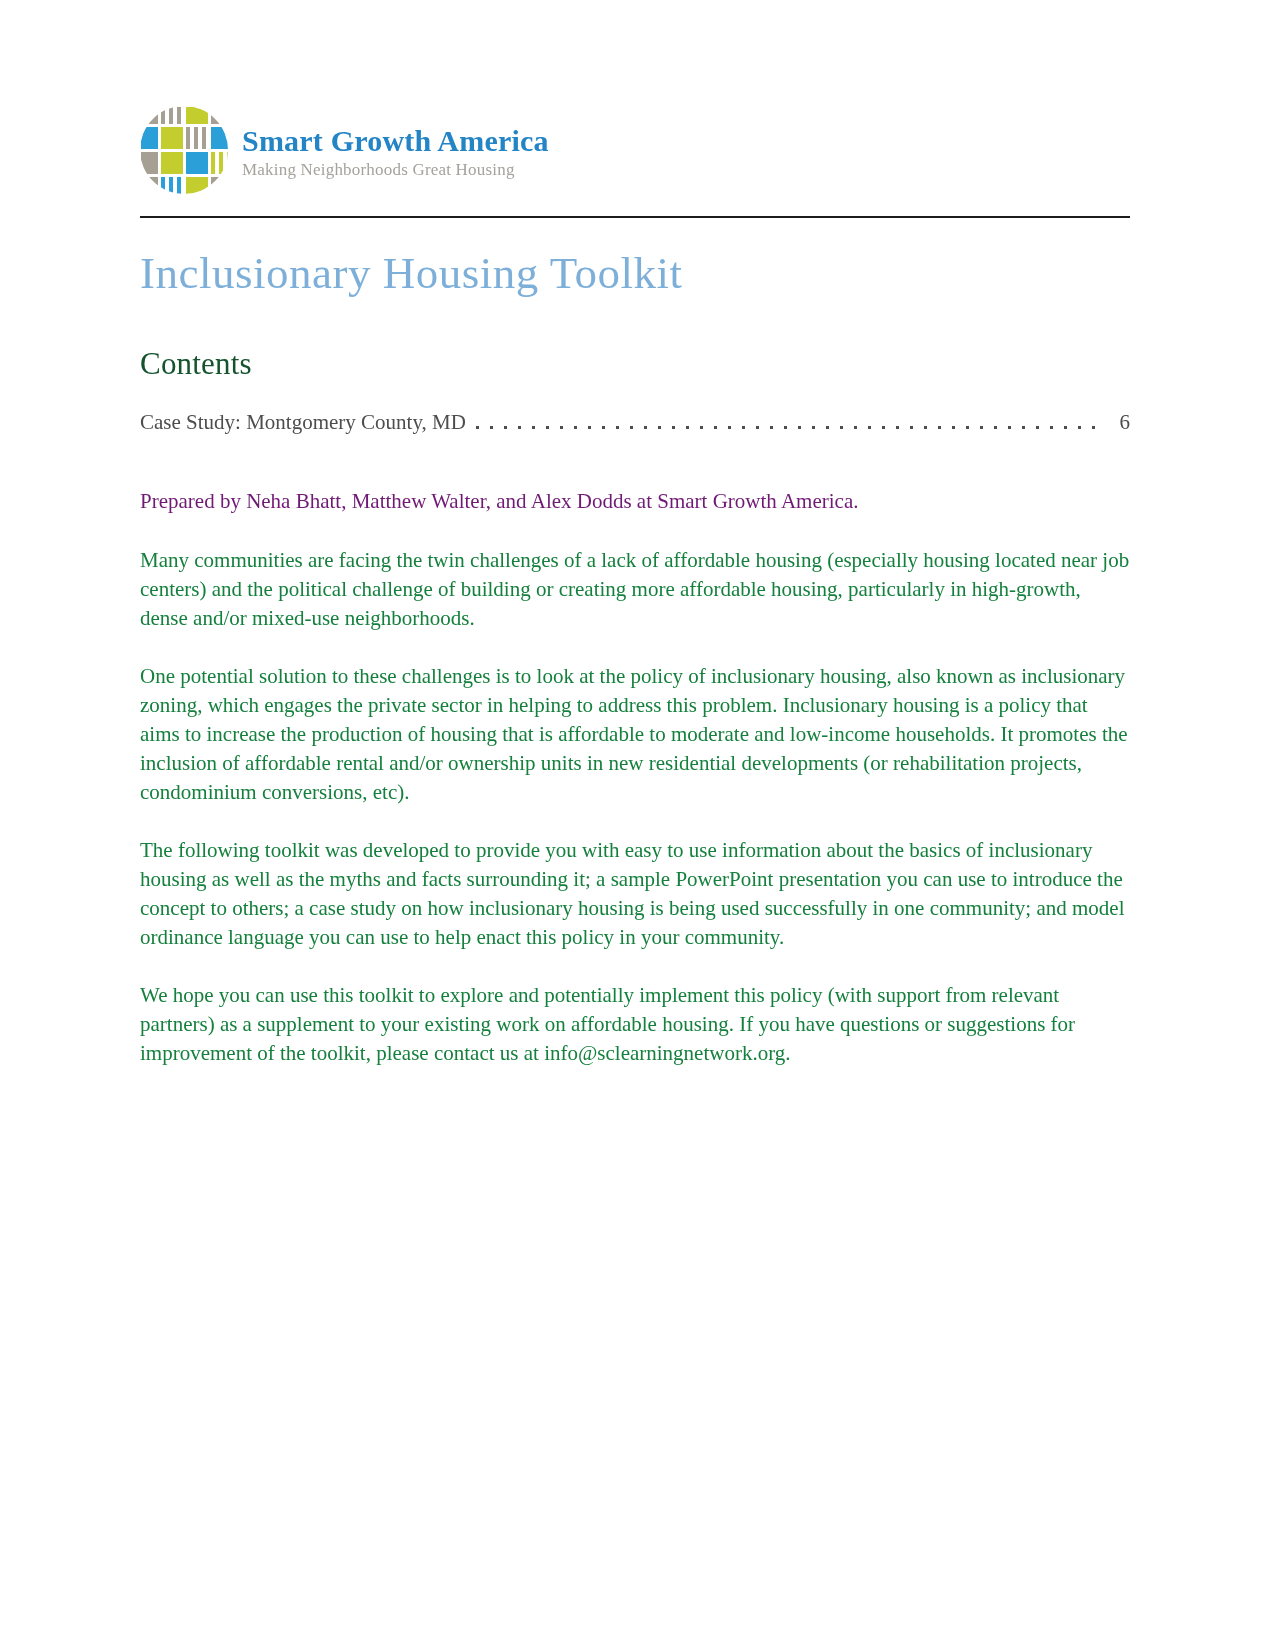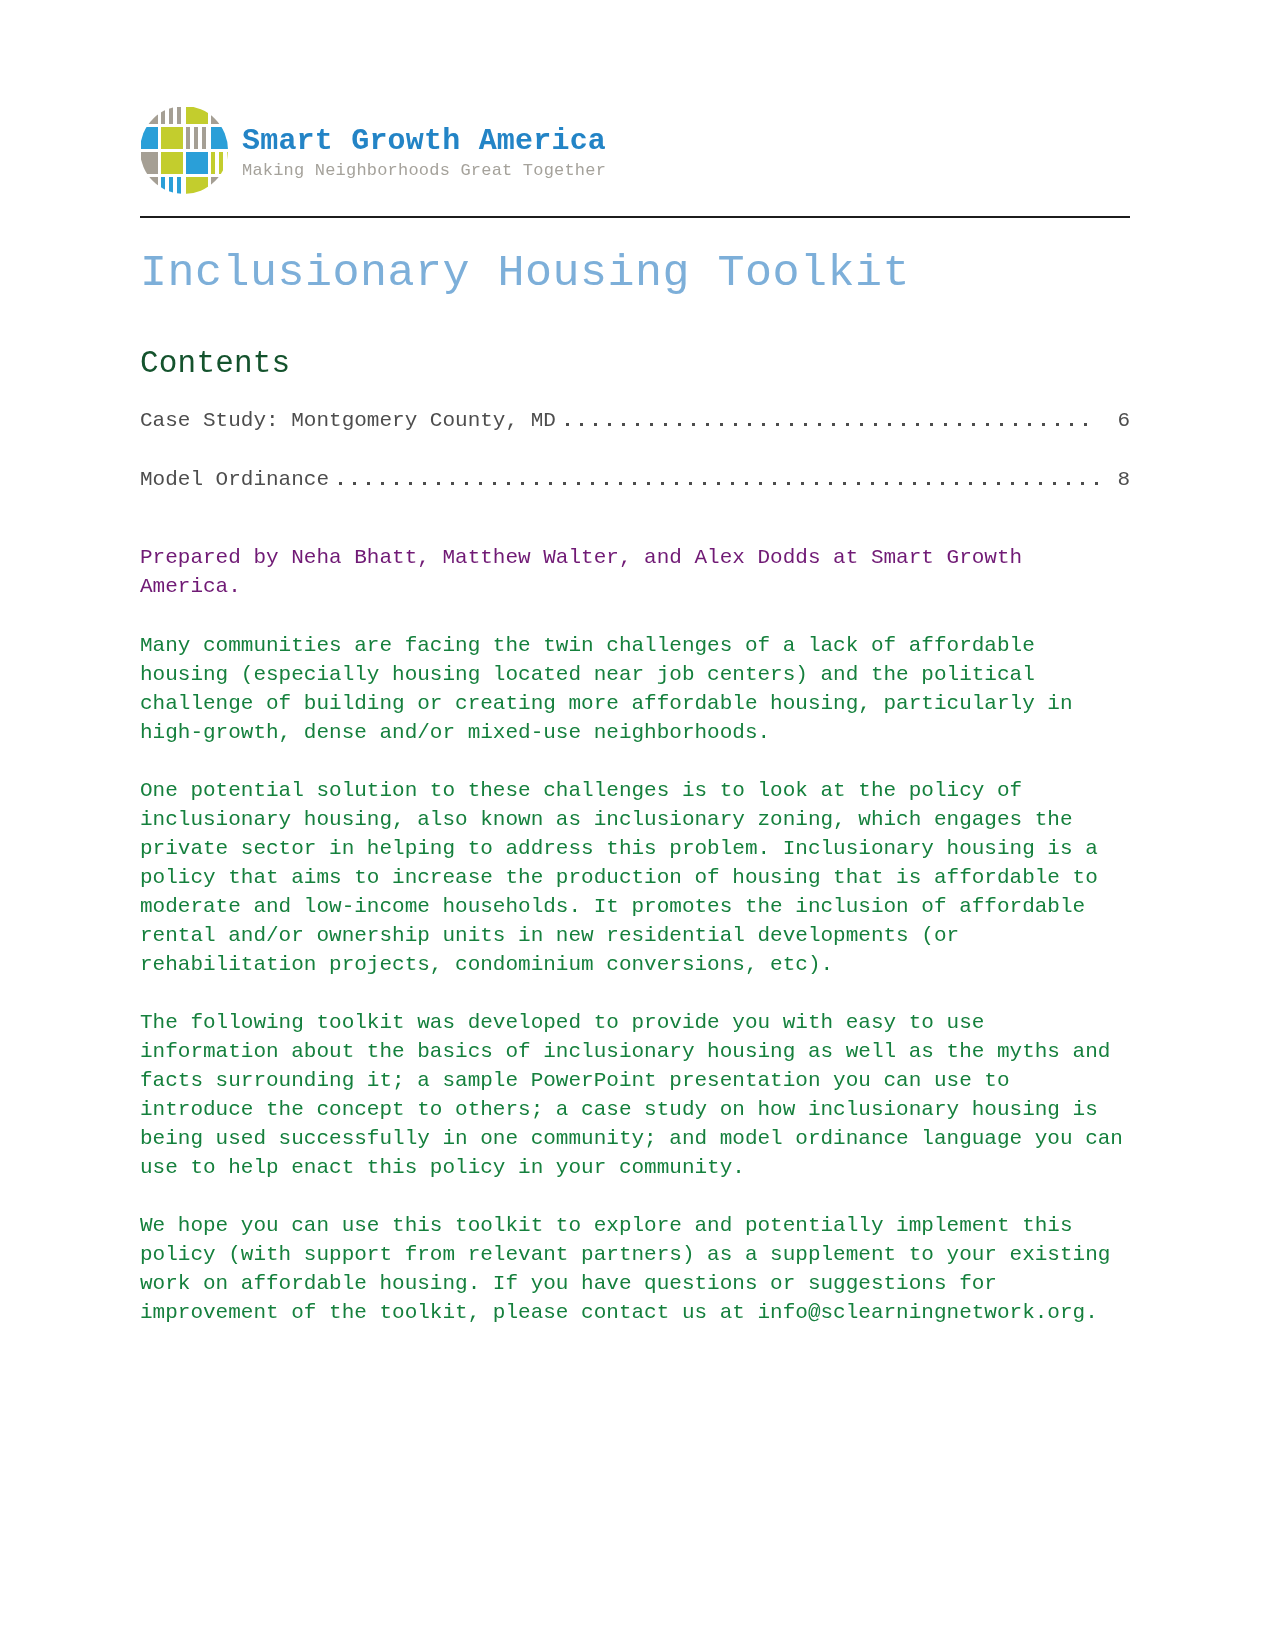--- a/index.html
+++ b/index.html
@@ -2,21 +2,21 @@
 <html><head>
 <meta charset="utf-8">
 <style>
   * { margin: 0; padding: 0; box-sizing: border-box; }
   html, body { background: #ffffff; }
   .page {
     position: relative;
     width: 1175px;
     height: 1650px;
     background: #ffffff;
-    font-family: Liberation Mono, monospace;
+    font-family: Liberation Serif, serif;
     color: #4d4d4d;
     overflow: hidden;
     border-radius: 8px;
   }
   .content {
     position: absolute;
     left: 140px;
     top: 105px;
     width: 990px;
   }
@@ -134,40 +134,35 @@
         <div class="c-green"></div>
         <div class="c-blue"></div>
         <div class="s-green"></div>
         <div class="c-gray"></div>
         <div class="s-blue"></div>
         <div class="c-green"></div>
         <div class="c-gray"></div>
       </div>
       <div class="logo-text-block">
         <div class="logo-name">Smart Growth America</div>
-        <div class="logo-tagline">Making Neighborhoods Great Together</div>
+        <div class="logo-tagline">Making Neighborhoods Great Housing</div>
       </div>
     </div>
 
     <hr class="header-rule">
 
     <h1 class="doc-title">Inclusionary Housing Toolkit</h1>
 
     <h2 class="section-heading contents-heading">Contents</h2>
 
     <ul class="toc">
       <li class="toc-row">
         <span class="toc-label">Case Study: Montgomery County, MD</span>
         <span class="toc-leader"></span>
         <span class="toc-page">6</span>
-      </li>
-      <li class="toc-row">
-        <span class="toc-label">Model Ordinance</span>
-        <span class="toc-leader"></span>
-        <span class="toc-page">8</span>
       </li>
     </ul>
 
     <p class="prepared-by">Prepared by Neha Bhatt, Matthew Walter, and Alex Dodds at Smart Growth America.</p>
 
 
     <div class="body-copy">
       <p>Many communities are facing the twin challenges of a lack of affordable housing (especially housing located near job centers) and the political challenge of building or creating more affordable housing, particularly in high-growth, dense and/or mixed-use neighborhoods.</p>
       <p>One potential solution to these challenges is to look at the policy of inclusionary housing, also known as inclusionary zoning, which engages the private sector in helping to address this problem. Inclusionary housing is a policy that aims to increase the production of housing that is affordable to moderate and low-income households. It promotes the inclusion of affordable rental and/or ownership units in new residential developments (or rehabilitation projects, condominium conversions, etc).</p>
       <p>The following toolkit was developed to provide you with easy to use information about the basics of inclusionary housing as well as the myths and facts surrounding it; a sample PowerPoint presentation you can use to introduce the concept to others; a case study on how inclusionary housing is being used successfully in one community; and model ordinance language you can use to help enact this policy in your community.</p>

